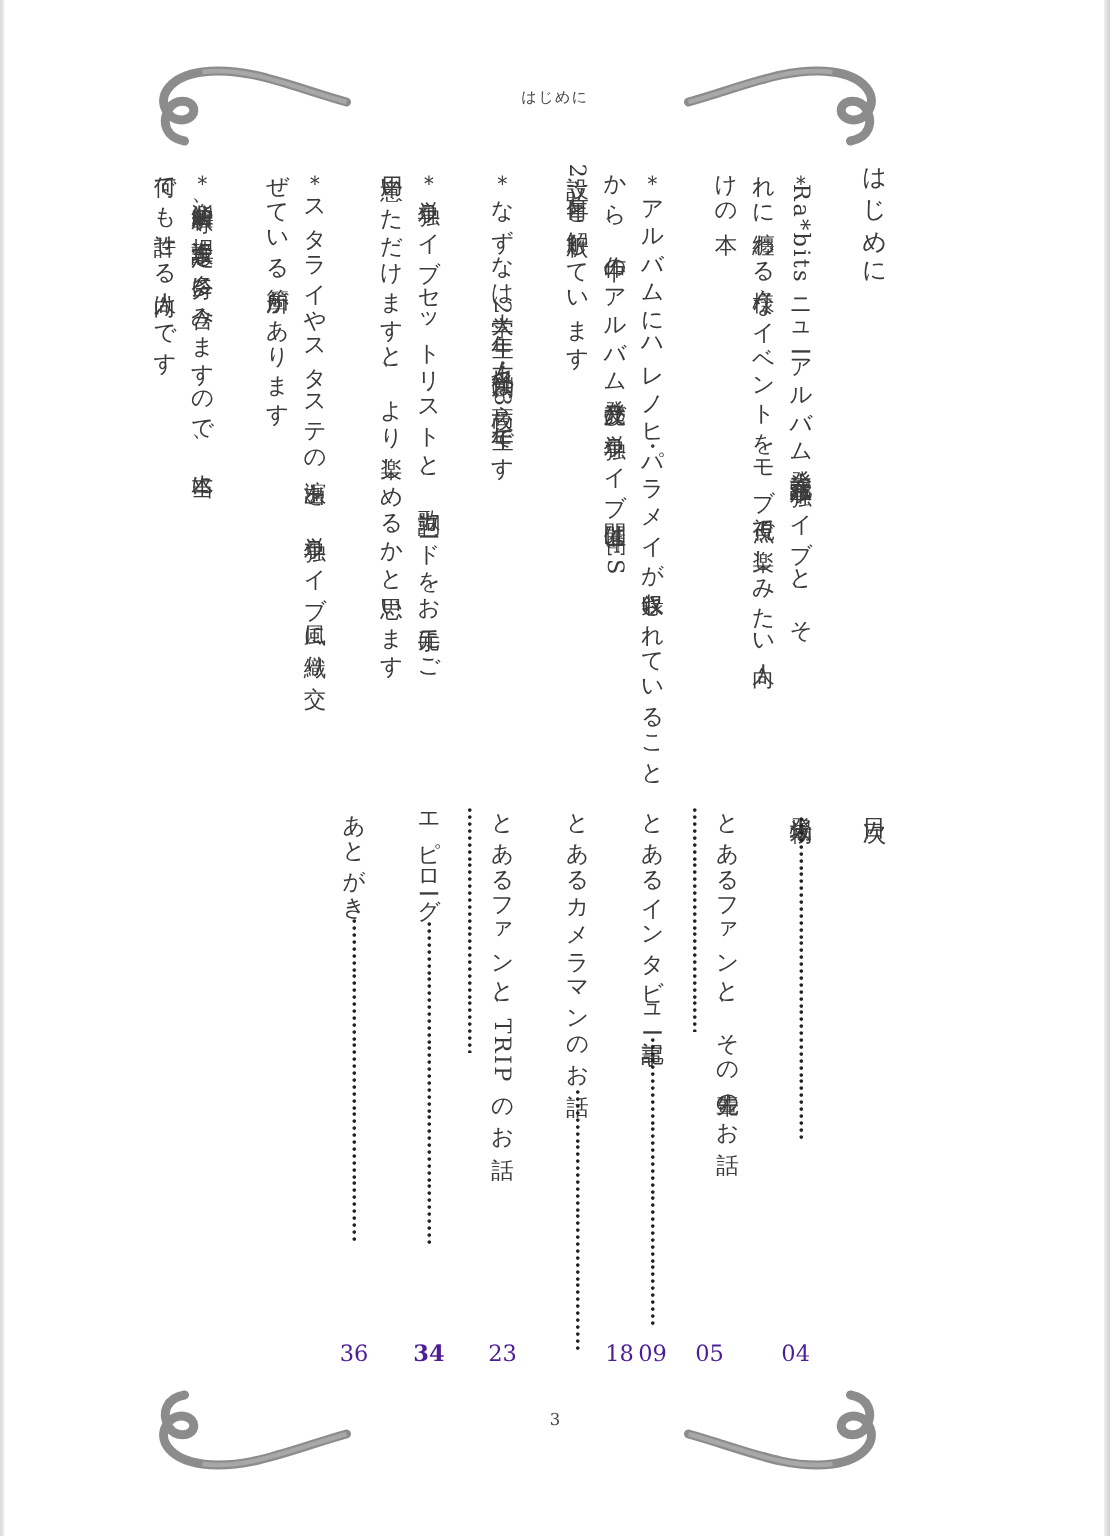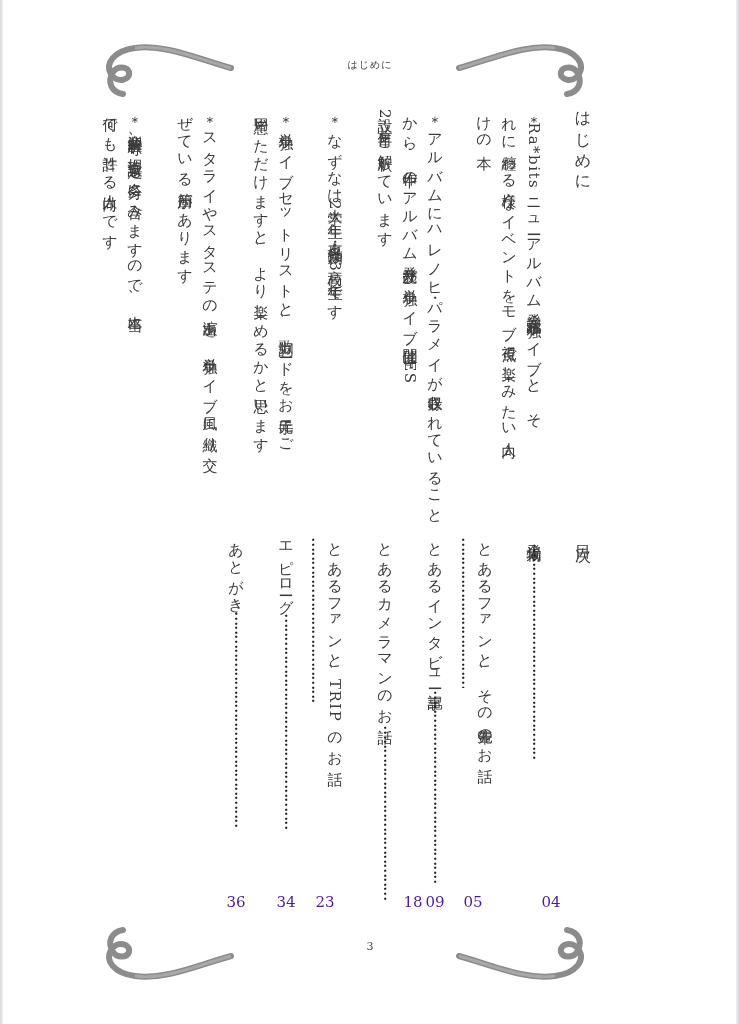--- a/index.html
+++ b/index.html
@@ -159,21 +159,21 @@
   </div>
 </div>
 
 <div>
   <div class="vcol heading" style="left:572px; top:532px;">目次</div>
 
   <div>
     <div class="toc-entry" style="left:523px;">
       <span class="toc-title">登場人物</span><span class="toc-dots" style="height:290px;">・・・・・・・・・・・・・・・・・・・・・・・・・・・・・・・・・・・・・・・・・・・・・・・</span>
     </div>
-    <div class="toc-page" style="left:534px;">04</div>
+    <div class="toc-page" style="left:506px;text-align:right;">04</div>
   </div>
 
   <div>
     <div class="toc-entry" style="left:474px;">
       <span class="toc-title">とあるファンと、その先輩のお話</span><span class="toc-dots" style="height:156px;">・・・・・・・・・・・・・・・・・・・・・・・・・・・・・・・・・・・・・・・・・・・・・・・</span>
     </div>
     <div class="toc-page" style="left:456px;">05</div>
   </div>
 
   <div>
@@ -187,28 +187,28 @@
     <div class="toc-entry" style="left:374px;">
       <span class="toc-title">とあるカメラマンのお話</span><span class="toc-dots" style="height:180px;">・・・・・・・・・・・・・・・・・・・・・・・・・・・・・・・・・・・・・・・・・・・・・・・</span>
     </div>
     <div class="toc-page" style="left:368px;margin-left:28px;">18</div>
   </div>
 
   <div>
     <div class="toc-entry" style="left:324px;">
       <span class="toc-title">とあるファンと、TRIPのお話</span><span class="toc-dots" style="height:170px;">・・・・・・・・・・・・・・・・・・・・・・・・・・・・・・・・・・・・・・・・・・・・・・・</span>
     </div>
-    <div class="toc-page" style="left:308px;">23</div>
+    <div class="toc-page" style="left:318px;">23</div>
   </div>
 
   <div>
     <div class="toc-entry" style="left:275px;">
       <span class="toc-title">エピローグ</span><span class="toc-dots" style="height:255px;">・・・・・・・・・・・・・・・・・・・・・・・・・・・・・・・・・・・・・・・・・・・・・・・</span>
     </div>
-    <div class="toc-page" style="left:269px;">34</div>
+    <div class="toc-page" style="left:269px;font-weight:bold;">34</div>
   </div>
 
   <div>
     <div class="toc-entry" style="left:225px;">
       <span class="toc-title">あとがき</span><span class="toc-dots" style="height:280px;">・・・・・・・・・・・・・・・・・・・・・・・・・・・・・・・・・・・・・・・・・・・・・・・</span>
     </div>
     <div class="toc-page" style="left:219px;">36</div>
   </div>
 </div>
 

